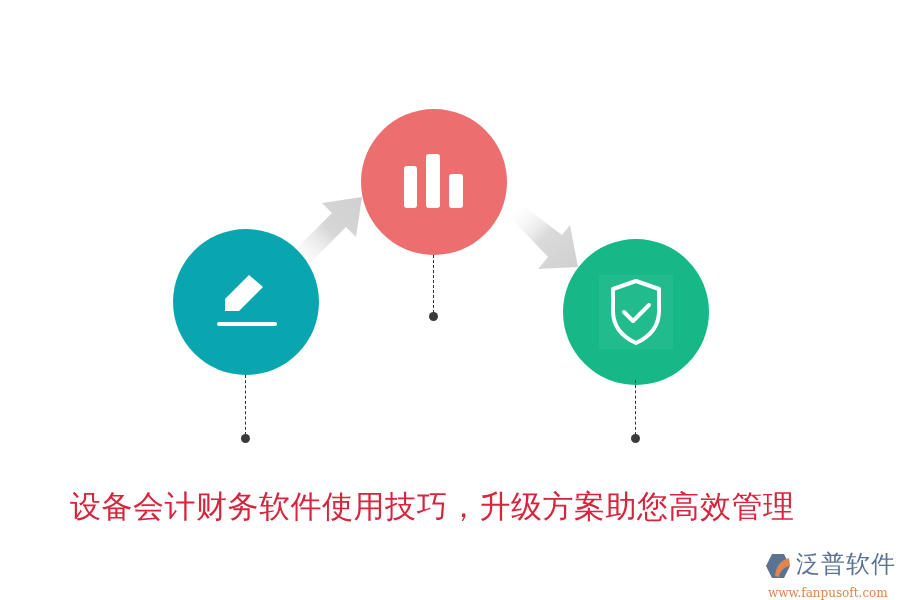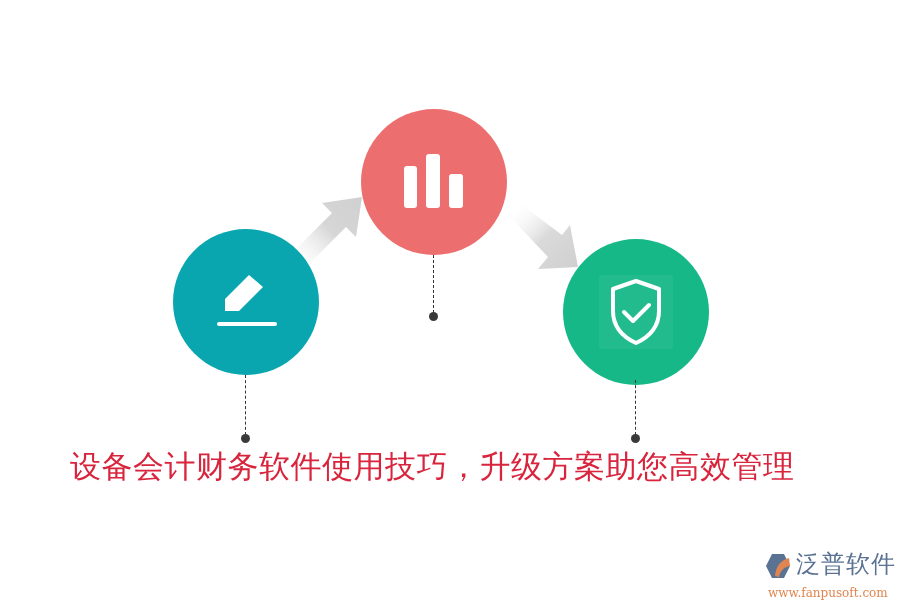--- a/index.html
+++ b/index.html
@@ -79,21 +79,21 @@
 <div class="circle" id="c3" style="background:#16b888;">
   <svg width="74" height="74" viewBox="0 0 74 74">
     <rect x="0" y="0" width="74" height="74" fill="#ffffff" fill-opacity="0.05"></rect>
     <path d="M37 6 L60 14 L60 36 C60 52 50 62 37 68 C24 62 14 52 14 36 L14 14 Z" fill="none" stroke="#ffffff" stroke-width="4" stroke-linejoin="round"></path>
     <polyline points="25,37 34,46 50,30" fill="none" stroke="#ffffff" stroke-width="4" stroke-linecap="round" stroke-linejoin="round"></polyline>
   </svg>
 </div>
 <div class="connector" style="left:635px;top:380px;height:55px;"></div>
 <div class="dot" style="left:631px;top:434px;"></div>
 
-<div class="title" style="color:#d8243c;">设备会计财务软件使用技巧，升级方案助您高效管理</div>
+<div class="title" style="color:#d8243c;margin-top:40px;">设备会计财务软件使用技巧，升级方案助您高效管理</div>
 
 <div class="logo">
   <svg class="logo-icon" viewBox="0 0 28 28">
     <polygon points="8,2 20,2 26,14 20,26 8,26 2,14" fill="#5b7393"></polygon>
     <path d="M11 24 C12 14 17 8 25 6 L26 14 C20 15 16 19 15 25 Z" fill="#e0854f"></path>
   </svg>
   <div class="logo-name">泛普软件</div>
   <div class="logo-url">www.fanpusoft.com</div>
 </div>
 

